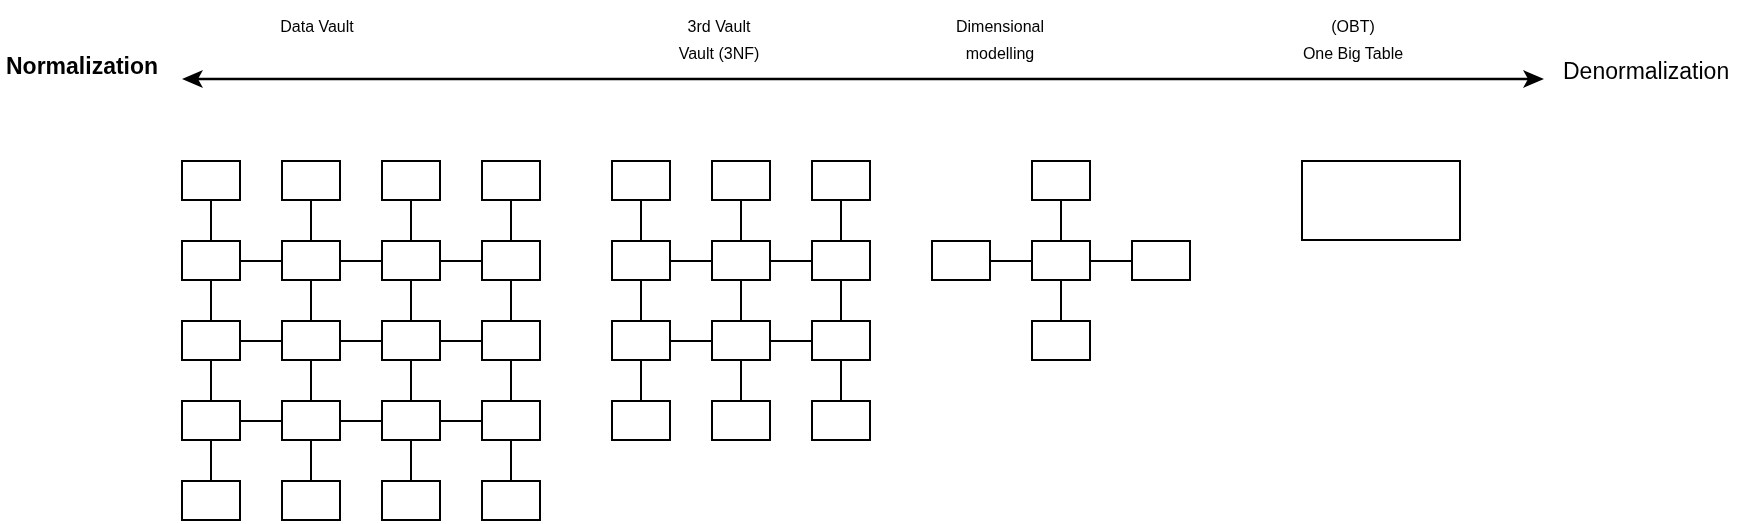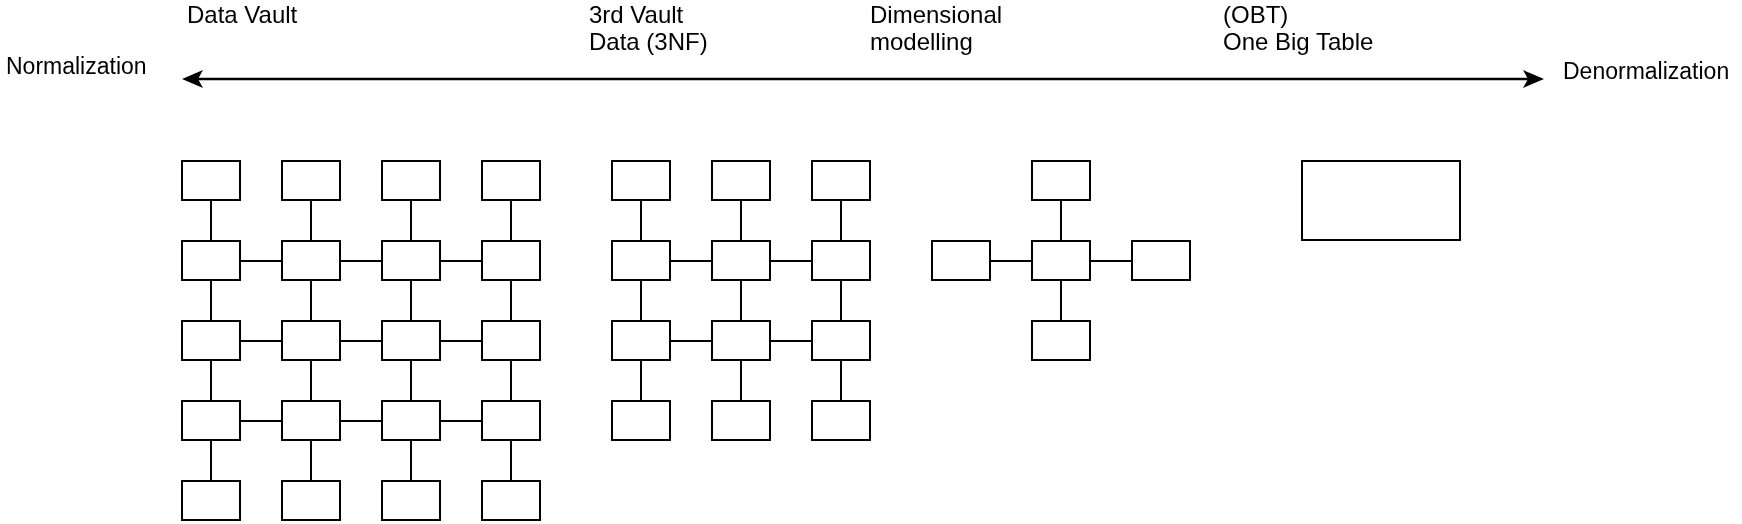--- a/index.html
+++ b/index.html
@@ -10,28 +10,28 @@
     color: #000000;
     font-family: "Liberation Sans", sans-serif;
     overflow: hidden;
   }
   .side-label {
     position: absolute;
     font-size: 23px;
     line-height: 27px;
     white-space: nowrap;
   }
-  #normalization-label { left: 6px; top: 53px; }
+  #normalization-label { left: 6px; top: 53px; font-weight: bold; }
   #denormalization-label { left: 1563px; top: 58px; }
   .section-label {
     position: absolute;
-    top: 1px;
+    top: 13px;
     width: 260px;
-    text-align: left;
-    font-size: 24px;
+    text-align: center;
+    font-size: 16px;
     line-height: 27px;
   }
   .section-label span { display: block; }
   #section-data-vault        { left: 187px; }
   #section-third-normal-form { left: 589px; }
   #section-dimensional       { left: 870px; }
   #section-one-big-table     { left: 1223px; }
   #spectrum-arrow {
     position: absolute;
     left: 180px;
@@ -58,21 +58,21 @@
 <div id="normalization-label" class="side-label">Normalization</div>
 
 <div id="denormalization-label" class="side-label">Denormalization</div>
 
 <div id="section-data-vault" class="section-label">
   <span>Data Vault</span>
 </div>
 
 <div id="section-third-normal-form" class="section-label">
   <span>3rd Vault</span>
-  <span>Data (3NF)</span>
+  <span>Vault (3NF)</span>
 </div>
 
 <div id="section-dimensional" class="section-label">
   <span>Dimensional</span>
   <span>modelling</span>
 </div>
 
 <div id="section-one-big-table" class="section-label">
   <span>(OBT)</span>
   <span>One Big Table</span>

